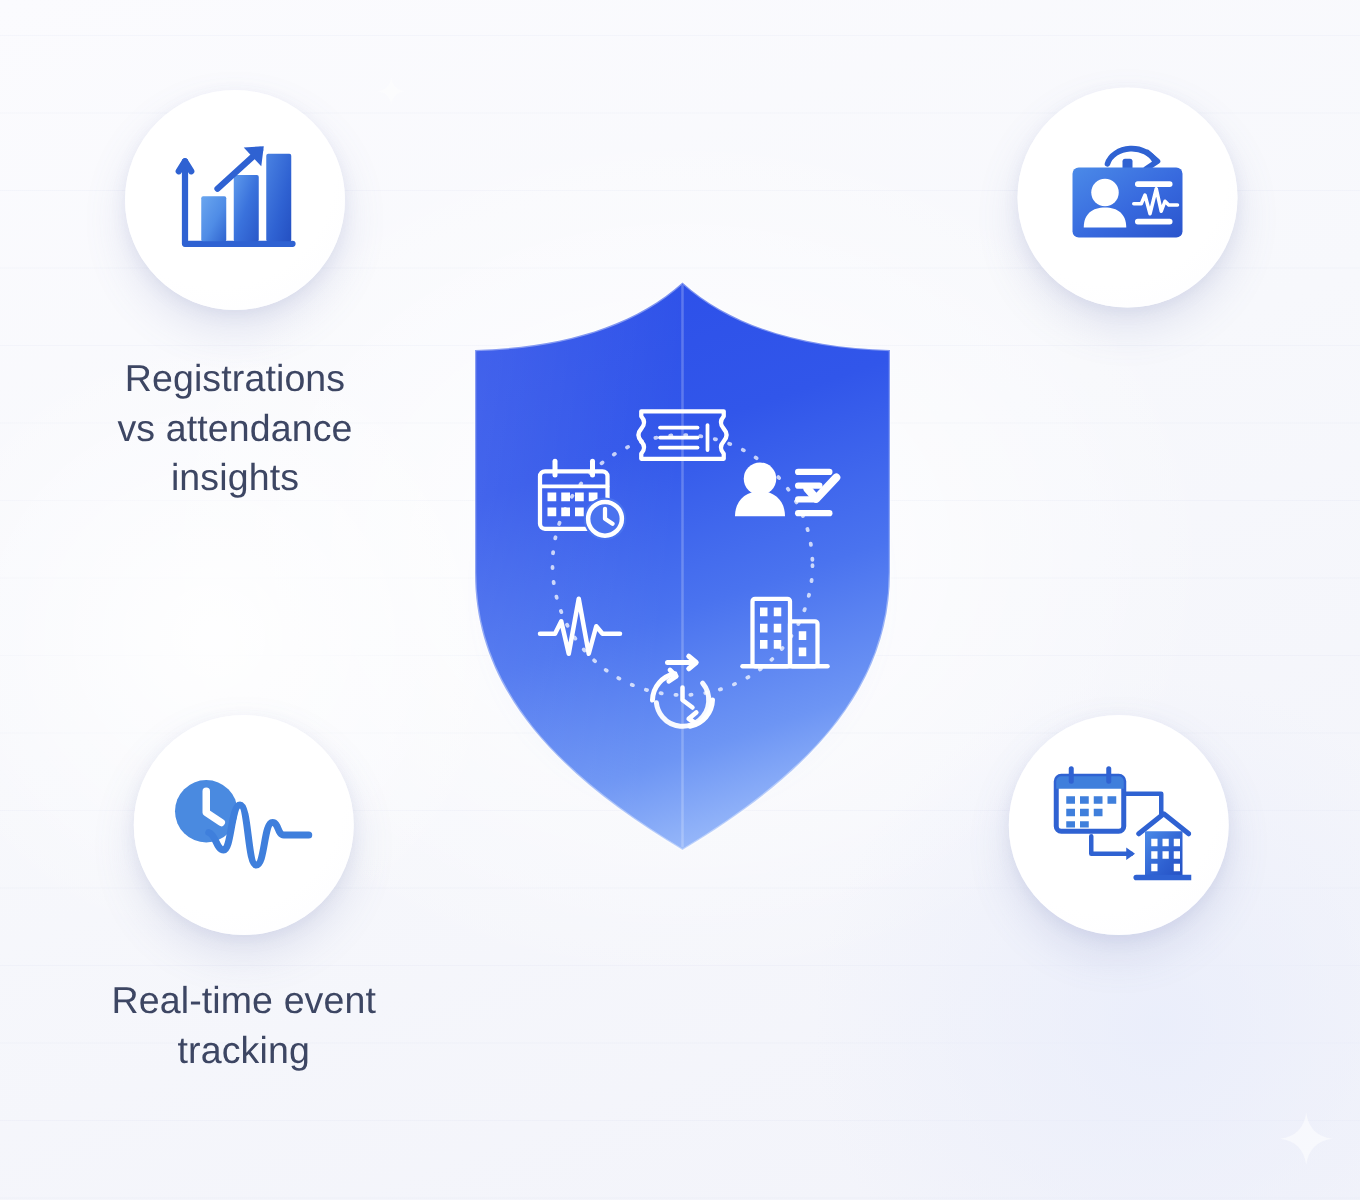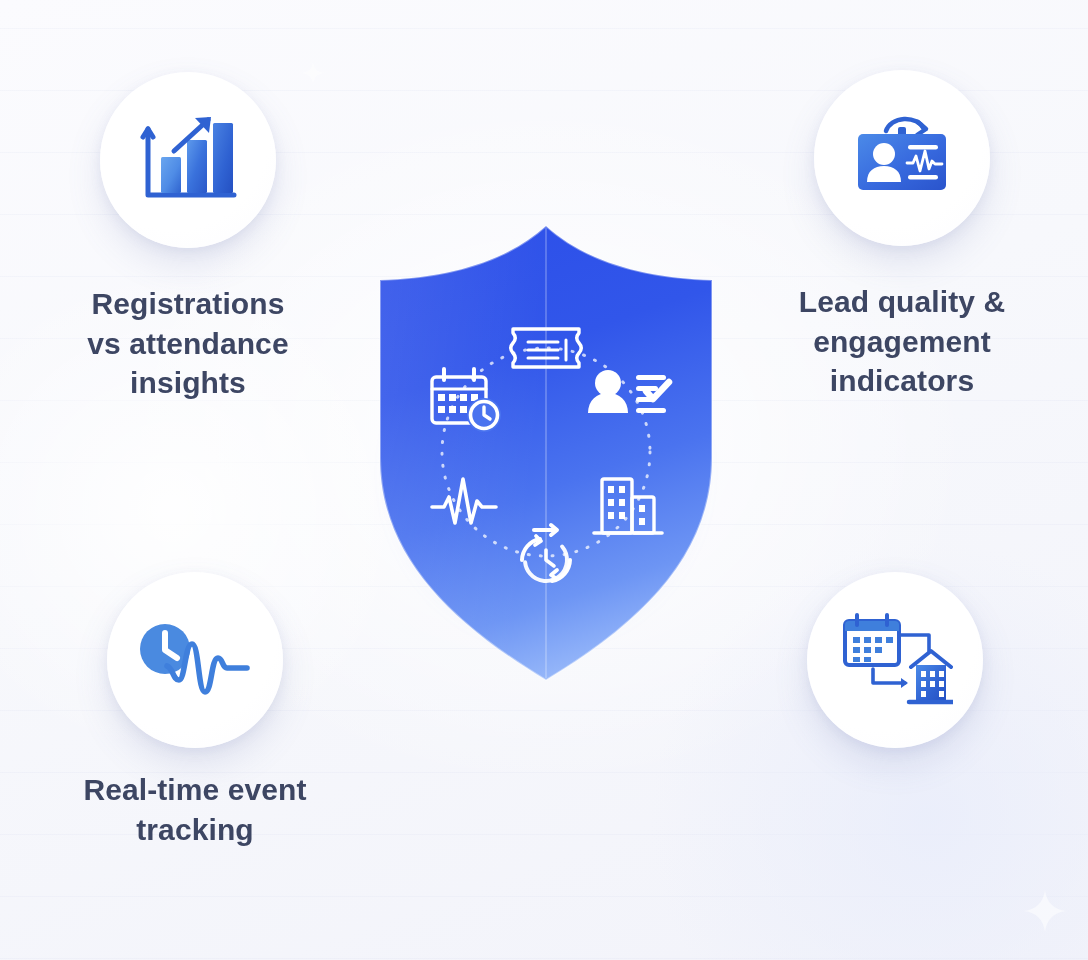--- a/index.html
+++ b/index.html
@@ -105,34 +105,34 @@
     width: 116px;
     height: 106px;
     display: block;
   }
   .feature-label {
     margin-top: 26px;
     text-align: center;
     color: #3d4663;
     font-size: 30px;
     line-height: 1.32;
-    font-weight: 700;
+    font-weight: 400;
     letter-spacing: 0.1px;
     white-space: pre-line;
   }
 
   #feature-tl { left: 38px;  top: 72px;  }
   #feature-tr { left: 752px; top: 70px;  }
   #feature-bl { left: 45px;  top: 572px; }
   #feature-br { left: 745px; top: 572px; }
 
   #feature-tl .feature-label,
   #feature-tr .feature-label { margin-top: 36px; }
   #feature-bl .feature-label,
-  #feature-br .feature-label { margin-top: 22px; }
+  #feature-br .feature-label { margin-top: 33px; }
 </style>
 </head>
 <body>
 
 <div id="stage">
 
   <div class="bg-lines"></div>
   <div class="bg-soft-a"></div>
   <div class="bg-soft-b"></div>
 
@@ -309,23 +309,20 @@
         <rect x="14" y="29" width="88" height="56" rx="5" fill="url(#idGrad)"></rect>
 
         <circle cx="40" cy="49" r="11" fill="#ffffff"></circle>
         <path d="M23 77 C23 66 30 61 40 61 C50 61 57 66 57 77 Z" fill="#ffffff"></path>
 
         <rect x="64" y="40" width="30" height="4.5" rx="2.2" fill="#ffffff"></rect>
         <rect x="64" y="70" width="30" height="4.5" rx="2.2" fill="#ffffff"></rect>
         <path d="M63 58 l6 0 l3 -7 l4 15 l5 -20 l4 18 l3 -8 l3 3 l7 0" fill="none" stroke="#ffffff" stroke-width="2.8" stroke-linecap="round" stroke-linejoin="round"></path>
       </svg>
     </div>
-    <div class="feature-label">Lead quality &amp;
-engagement
-indicators</div>
   </div>
 
   <div class="feature" id="feature-bl">
     <div class="badge-circle">
       <svg class="badge-icon" viewBox="0 0 116 80">
         <circle cx="28" cy="29" r="25" fill="#4a8ae0"></circle>
         <path d="M28 13 L28 30 L40 38" fill="none" stroke="#ffffff" stroke-width="6" stroke-linecap="round" stroke-linejoin="round"></path>
         <path d="M30 46
                  C36 48 36 60 42 60
                  C48 60 48 24 55 24

